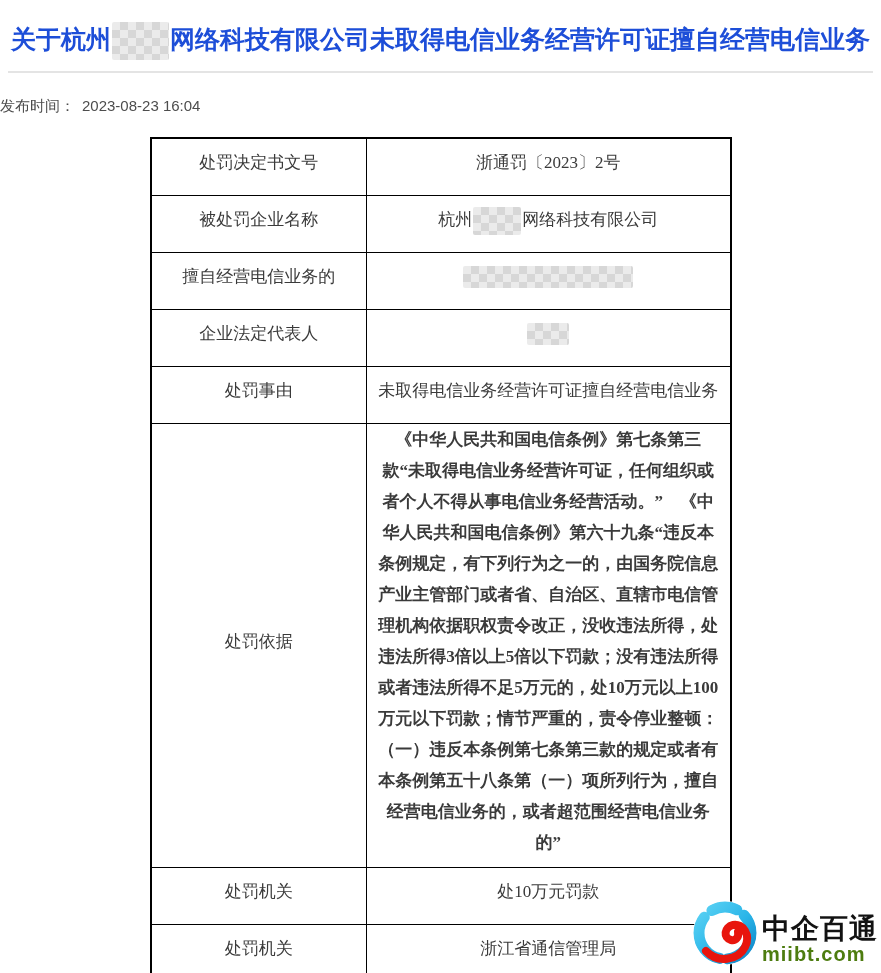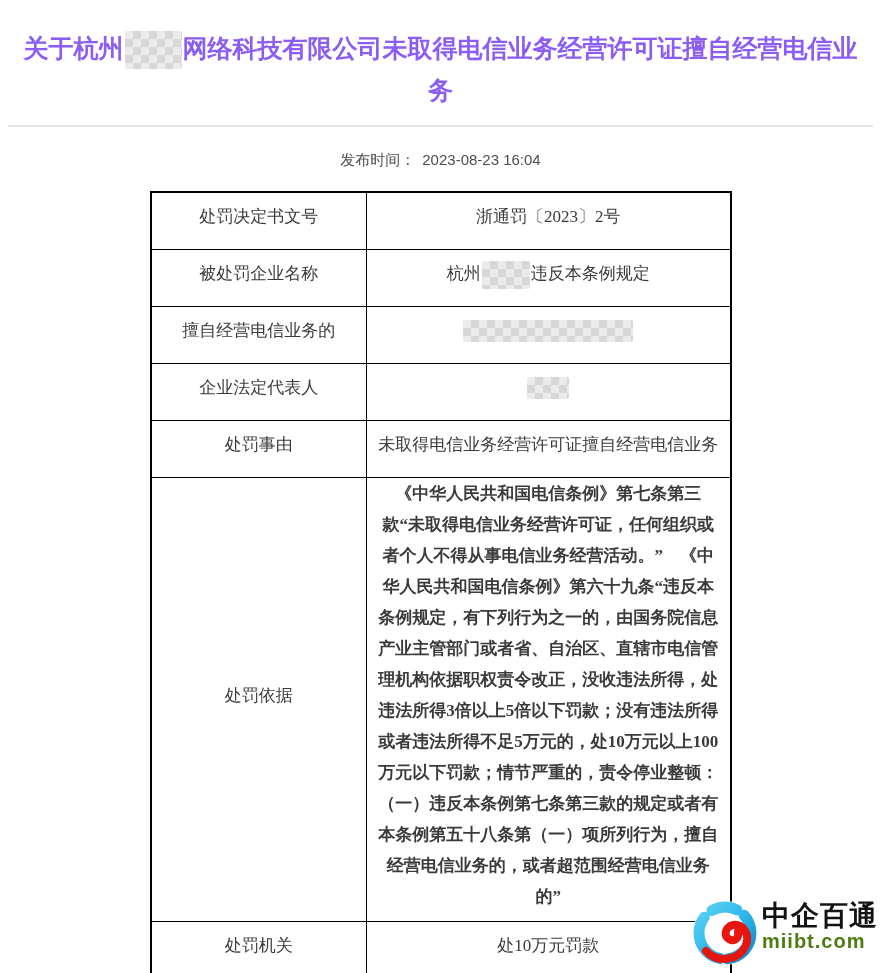--- a/index.html
+++ b/index.html
@@ -6,42 +6,41 @@
   body {
     width: 881px; height: 973px;
     background: #ffffff;
     position: relative;
     overflow: hidden;
     font-family: "Liberation Sans", sans-serif;
   }
 
   
   .page-title {
-    margin: 14px;
+    margin: 8px;
     padding-top: 13px;
     text-align: center;
-    font-family: Liberation Sans, sans-serif;
+    font-family: Liberation Mono, monospace;
     font-weight: 700;
     font-size: 25px;
     line-height: 42px;
-    color: #8b5cf6;
+    color: #1d4ed8;
   }
   .t-line { display: block; }
 
   
   .divider {
     border: none;
     border-top: 2px solid #e4e4e4;
     margin: 7px 8px 0 8px;
   }
 
   
   .pubtime {
     margin-top: 24px;
-    text-align: center;
     font-size: 15px;
     color: #4d4d4d;
   }
   .pub-val { margin-left: 7px; }
 
   
   table.penalty {
     width: 580px;
     margin: 21px auto 0 auto;
     border-collapse: collapse;
@@ -85,21 +84,21 @@
   .mosaic-name  { width: 48px; height: 28px; margin: -5px 1px; }
   .mosaic-code  { width: 170px; height: 22px; }
   .mosaic-rep   { width: 42px;  height: 22px; }
 
   
   .watermark {
     position: absolute;
     right: 3px;
     top: 901px;
     display: flex;
-    align-items: flex-start;
+    align-items: flex-end;
     z-index: 5;
     background: transparent;
   }
   .wm-icon { width: 64px; height: 64px; margin-right: 5px; background:#fff; border-radius:50%; }
   .wm-name {
     font-family: "Liberation Sans", sans-serif;
     font-weight: 800;
     font-size: 28px;
     line-height: 29px;
     letter-spacing: 1px;
@@ -134,21 +133,21 @@
       <col style="width:216px">
       <col style="width:364px">
     </colgroup>
   <tbody>
     <tr>
       <td>处罚决定书文号</td>
       <td>浙通罚〔2023〕2号</td>
     </tr>
     <tr>
       <td>被处罚企业名称</td>
-      <td><span>杭州</span><span class="mosaic mosaic-name"></span><span>违反本条例规定</span></td>
+      <td><span>杭州</span><span class="mosaic mosaic-name"></span><span>网络科技有限公司</span></td>
     </tr>
     <tr>
       <td>擅自经营电信业务的</td>
       <td><span class="mosaic mosaic-code"></span></td>
     </tr>
     <tr>
       <td>企业法定代表人</td>
       <td><span class="mosaic mosaic-rep"></span></td>
     </tr>
     <tr>

